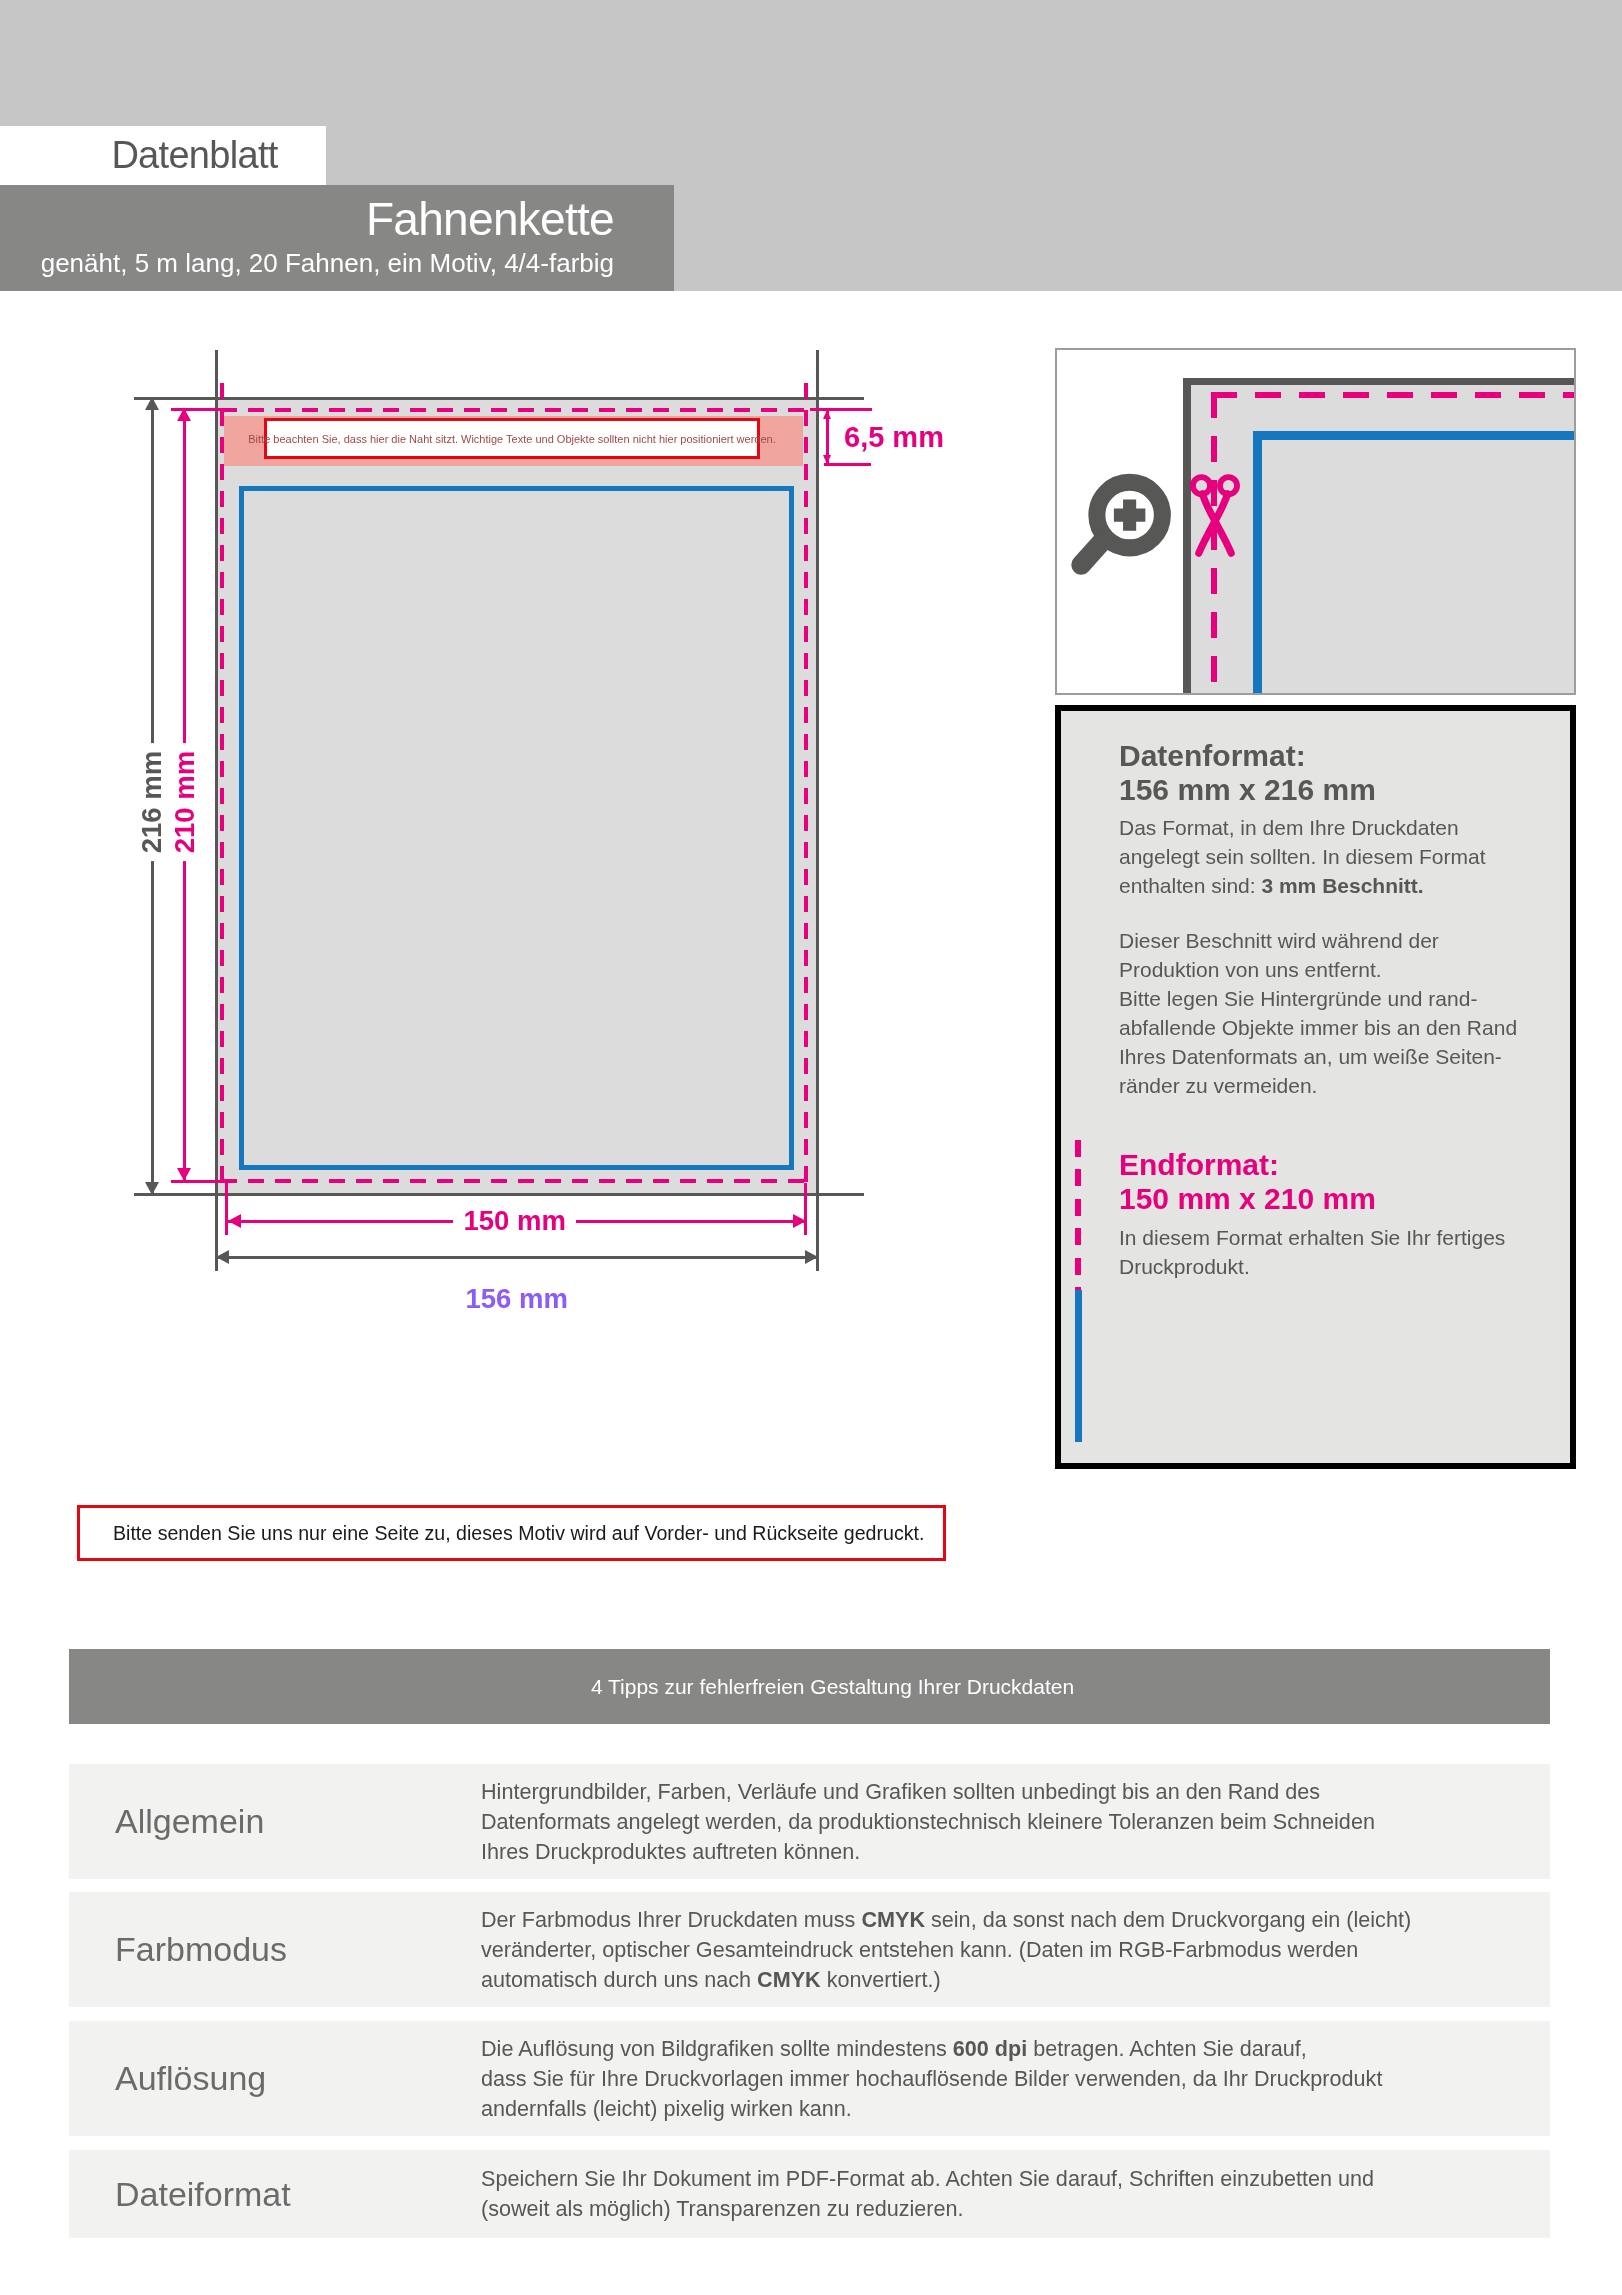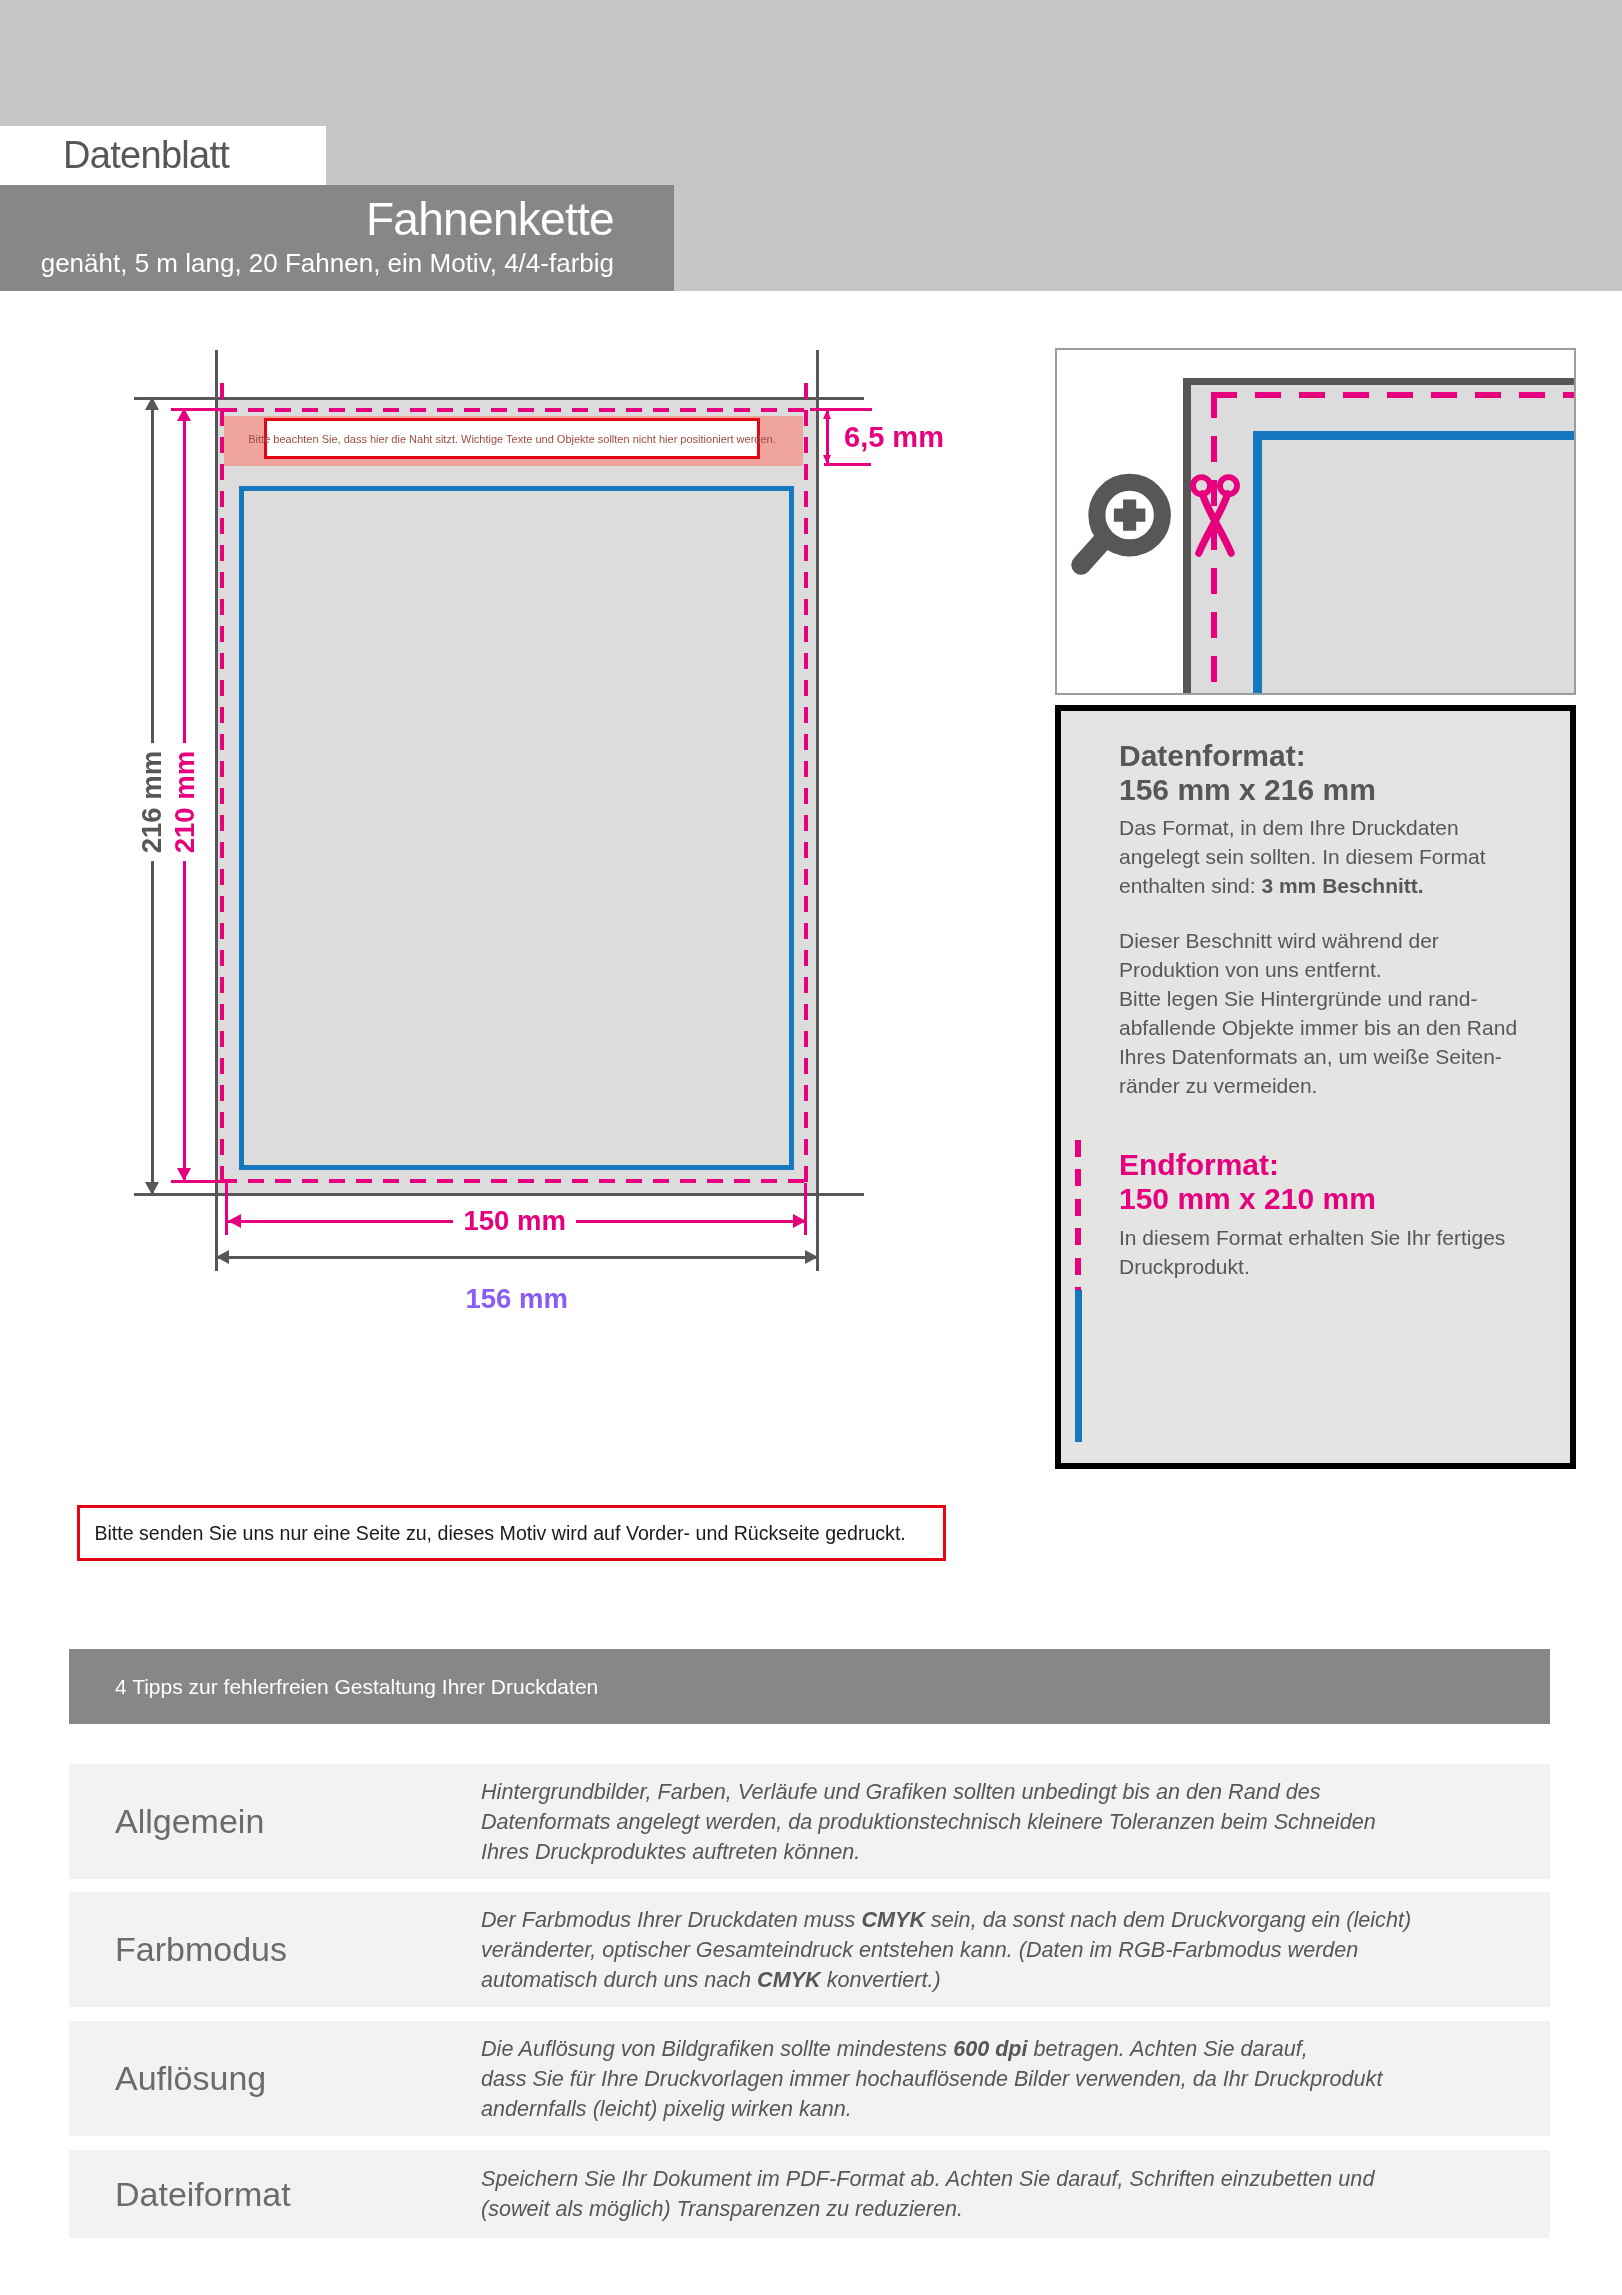--- a/index.html
+++ b/index.html
@@ -1,18 +1,18 @@
 <!DOCTYPE html>
 <html style="font-size:10.5px"><head>
 <meta charset="utf-8">
 <style>
   html,body{margin:0;padding:0;background:#ffffff;}
   .page{position:relative;width:1623px;height:2295px;background:#ffffff;overflow:hidden;
         font-family:"Liberation Sans",sans-serif;color:#575756;}
-  .abs{position:absolute;}
+  .abs{position:absolute;justify-content:center;}
 
   
   .top-band{left:0;top:0;width:1623px;height:291px;background:#c7c6c6;}
   .doc-label-box{left:0;top:126px;width:326px;height:59px;background:#ffffff;
                  display:flex;align-items:center;}
   .doc-label-box span{font-size:38px;color:#575756;padding-left:63px;letter-spacing:-0.7px;}
   .title-bar{left:0;top:185px;width:674px;height:106px;background:#878786;
              display:flex;flex-direction:column;justify-content:center;align-items:flex-end;
              padding-right:60px;box-sizing:border-box;}
   .title-bar .t1{color:#ffffff;font-size:46px;line-height:51px;letter-spacing:-0.7px;}
@@ -79,21 +79,21 @@
   .note-box{left:77px;top:1505px;width:869px;height:56px;background:#ffffff;
             border:3.9px solid #e30613;box-sizing:border-box;display:flex;align-items:center;}
   .note-box span{font-size:19.6px;color:#1a1a1a;padding-left:14.4px;white-space:nowrap;}
 
   
   .tips-bar{left:69px;top:1649px;width:1481px;height:75px;background:#878786;
             display:flex;align-items:center;}
   .tips-bar span{color:#ffffff;font-size:21px;padding-left:46px;}
   .tip-row{position:absolute;left:69px;width:1481px;background:#f2f2f1;display:flex;align-items:center;box-sizing:border-box;}
   .tip-label{width:412px;padding-left:46px;box-sizing:border-box;font-size:34px;color:#6b6b6b;flex:none;}
-  .tip-body{font-size:21.6px;line-height:30px;color:#575756;flex:1;padding-right:26px;font-style:italic;}
+  .tip-body{font-size:21.6px;line-height:30px;color:#575756;flex:1;padding-right:26px;}
   .tip-body b, .ip-body b{font-weight:bold;}
   .r1{top:1764px;height:115px;}
   .r2{top:1892px;height:115px;}
   .r3{top:2021px;height:115px;}
   .r4{top:2150px;height:88px;}
 
   svg{display:block;}
 </style>
 </head>
 <body>

